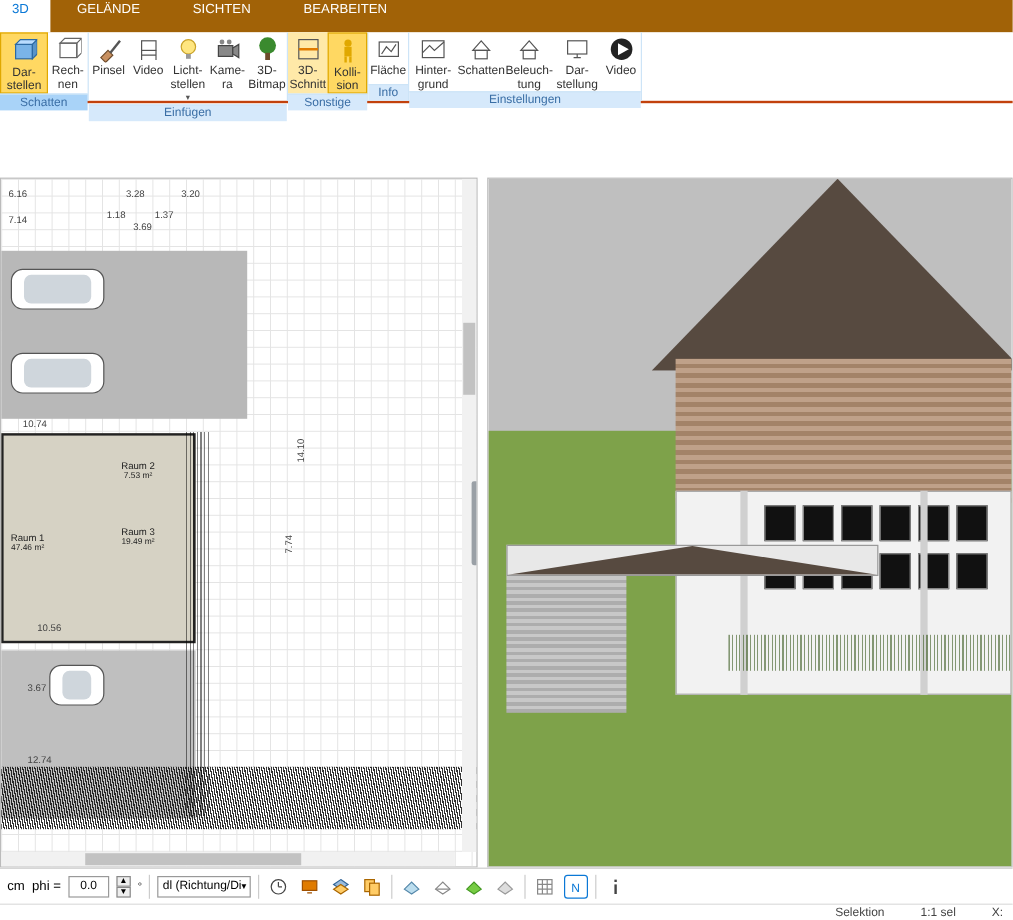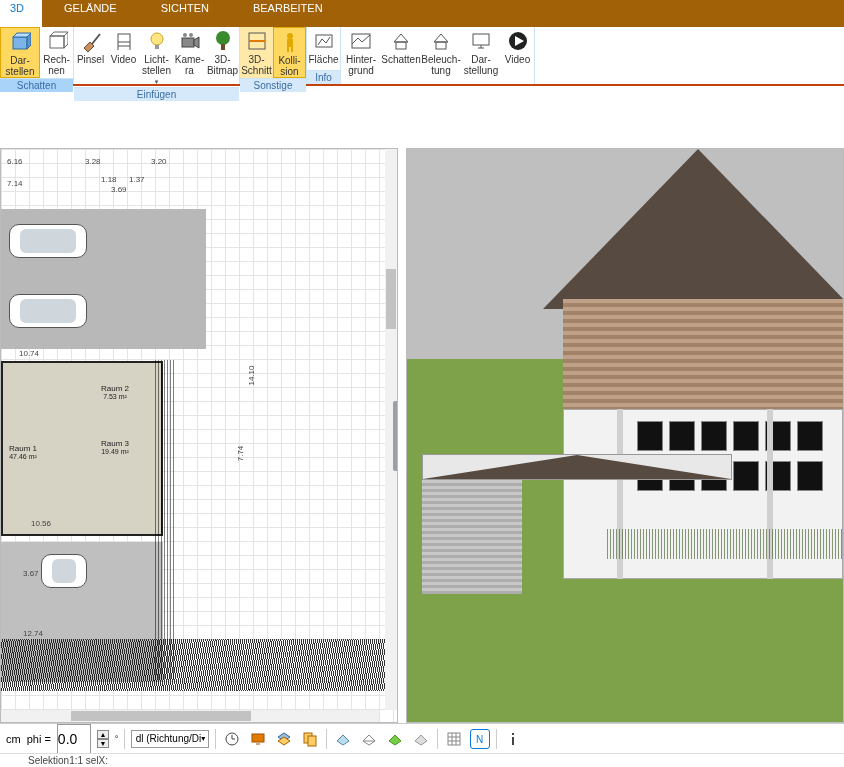--- a/index.html
+++ b/index.html
@@ -74,29 +74,29 @@
 .pilot { position:absolute; width:6px; background:#d0d0d0;}
 .pilot.a{ left:210px; top:260px; height:170px;}
 .pilot.b{ left:360px; top:260px; height:170px;}
 
 
 .fringe { position:absolute; left:200px; right:0; top:380px; height:30px;
   background: repeating-linear-gradient(90deg,#3a5a1f 0 1px, transparent 1px 3px); opacity:.6;}
 
 
 .bottombar { position:absolute; left:0; right:0; bottom:14px; height:30px; background:#fff; border-top:1px solid #ccc; display:flex; align-items:center; font-size:11px; gap:6px; padding:0 6px;}
-.bottombar input[type=text]{ width:34px; height:30px; font-size:14px; border:1px solid #999;}
+.bottombar input[type=text]{ width:34px; height:18px; font-size:10px; text-align:center; border:1px solid #999;}
 .stepper { display:flex; flex-direction:column; }
 .stepper button{ width:12px;height:9px;font-size:7px;line-height:7px;border:1px solid #888;background:#eee;padding:0;}
 .sep { width:1px; height:20px; background:#ccc; }
 .dl { width:78px; height:18px; border:1px solid #999; font-size:10px; padding:0 3px; display:flex; align-items:center; justify-content:center;}
 .iconbtn { width:20px; height:20px; border:1px solid transparent; display:flex; align-items:center; justify-content:center; cursor:pointer;}
 .iconbtn svg{width:16px;height:16px;}
 .iconbtn.ring{ border:1px solid #0a78d6; border-radius:3px;}
-.statusbar{ position:absolute; left:0; right:0; bottom:0; height:14px; background:#fff; border-top:1px solid #ddd; font-size:10px; color:#444; display:flex; justify-content:flex-start; padding:0 28px; align-items:center;}
+.statusbar{ position:absolute; left:0; right:0; bottom:0; height:14px; background:#fff; border-top:1px solid #ddd; font-size:10px; color:#444; display:flex; justify-content:flex-end; gap:30px; padding:0 8px; align-items:center;}
 </style>
 </head>
 <body>
 
 <div class="tabs">
   <div class="tab active">3D</div>
   <div class="tab">GELÄNDE</div>
   <div class="tab">SICHTEN</div>
   <div class="tab">BEARBEITEN</div>
 </div>
@@ -249,40 +249,41 @@
 stellung</span>
       </div>
       <div class="tool">
         <svg>
             <circle cx="11" cy="11" r="9" fill="#222"></circle>
             <polygon points="8,6 17,11 8,16" fill="#fff"></polygon>
           </svg>
         <span>Video</span>
       </div>
     </div>
+    <div class="group-label">Einstellungen</div>
   </div>
 </div>
 
 <div class="workspace">
   <div class="pane left">
     <div class="grid-bg"></div>
     <div class="plan-block drive"></div>
     <div class="car" style="left:8px; top:75px"></div>
     <div class="car" style="left:8px; top:145px"></div>
     <div class="plan-block floor"></div>
     <div class="plan-block pave"></div>
     <div class="car" style="left:40px; top:405px; width:46px"></div>
     <div class="hatch" style="left:154px; top:211px; width:20px; height:320px"></div>
     <div class="bushes" style="top:490px; height:52px"></div>
 
     <span class="dim" style="left:6px; top:8px">6.16</span>
-    <span class="dim" style="left:84px; top:8px">3.28</span>
+    <span class="dim" style="left:104px; top:8px">3.28</span>
     <span class="dim" style="left:150px; top:8px">3.20</span>
     <span class="dim" style="left:6px; top:30px">7.14</span>
-    <span class="dim" style="left:100px; top:26px">1.18</span>
+    <span class="dim" style="left:88px; top:26px">1.18</span>
     <span class="dim" style="left:128px; top:26px">1.37</span>
     <span class="dim" style="left:110px; top:36px">3.69</span>
     <span class="dim" style="left:18px; top:200px">10.74</span>
     <span class="dim" style="left:232px; top:300px; transform:rotate(-90deg)">7.74</span>
     <span class="dim" style="left:240px; top:222px; transform:rotate(-90deg)">14.10</span>
 
     <div class="room-lbl" style="left:8px; top:295px">
       <div>Raum 1</div>
         <div style="font-size:7px">47.46 m²</div>
     </div>

